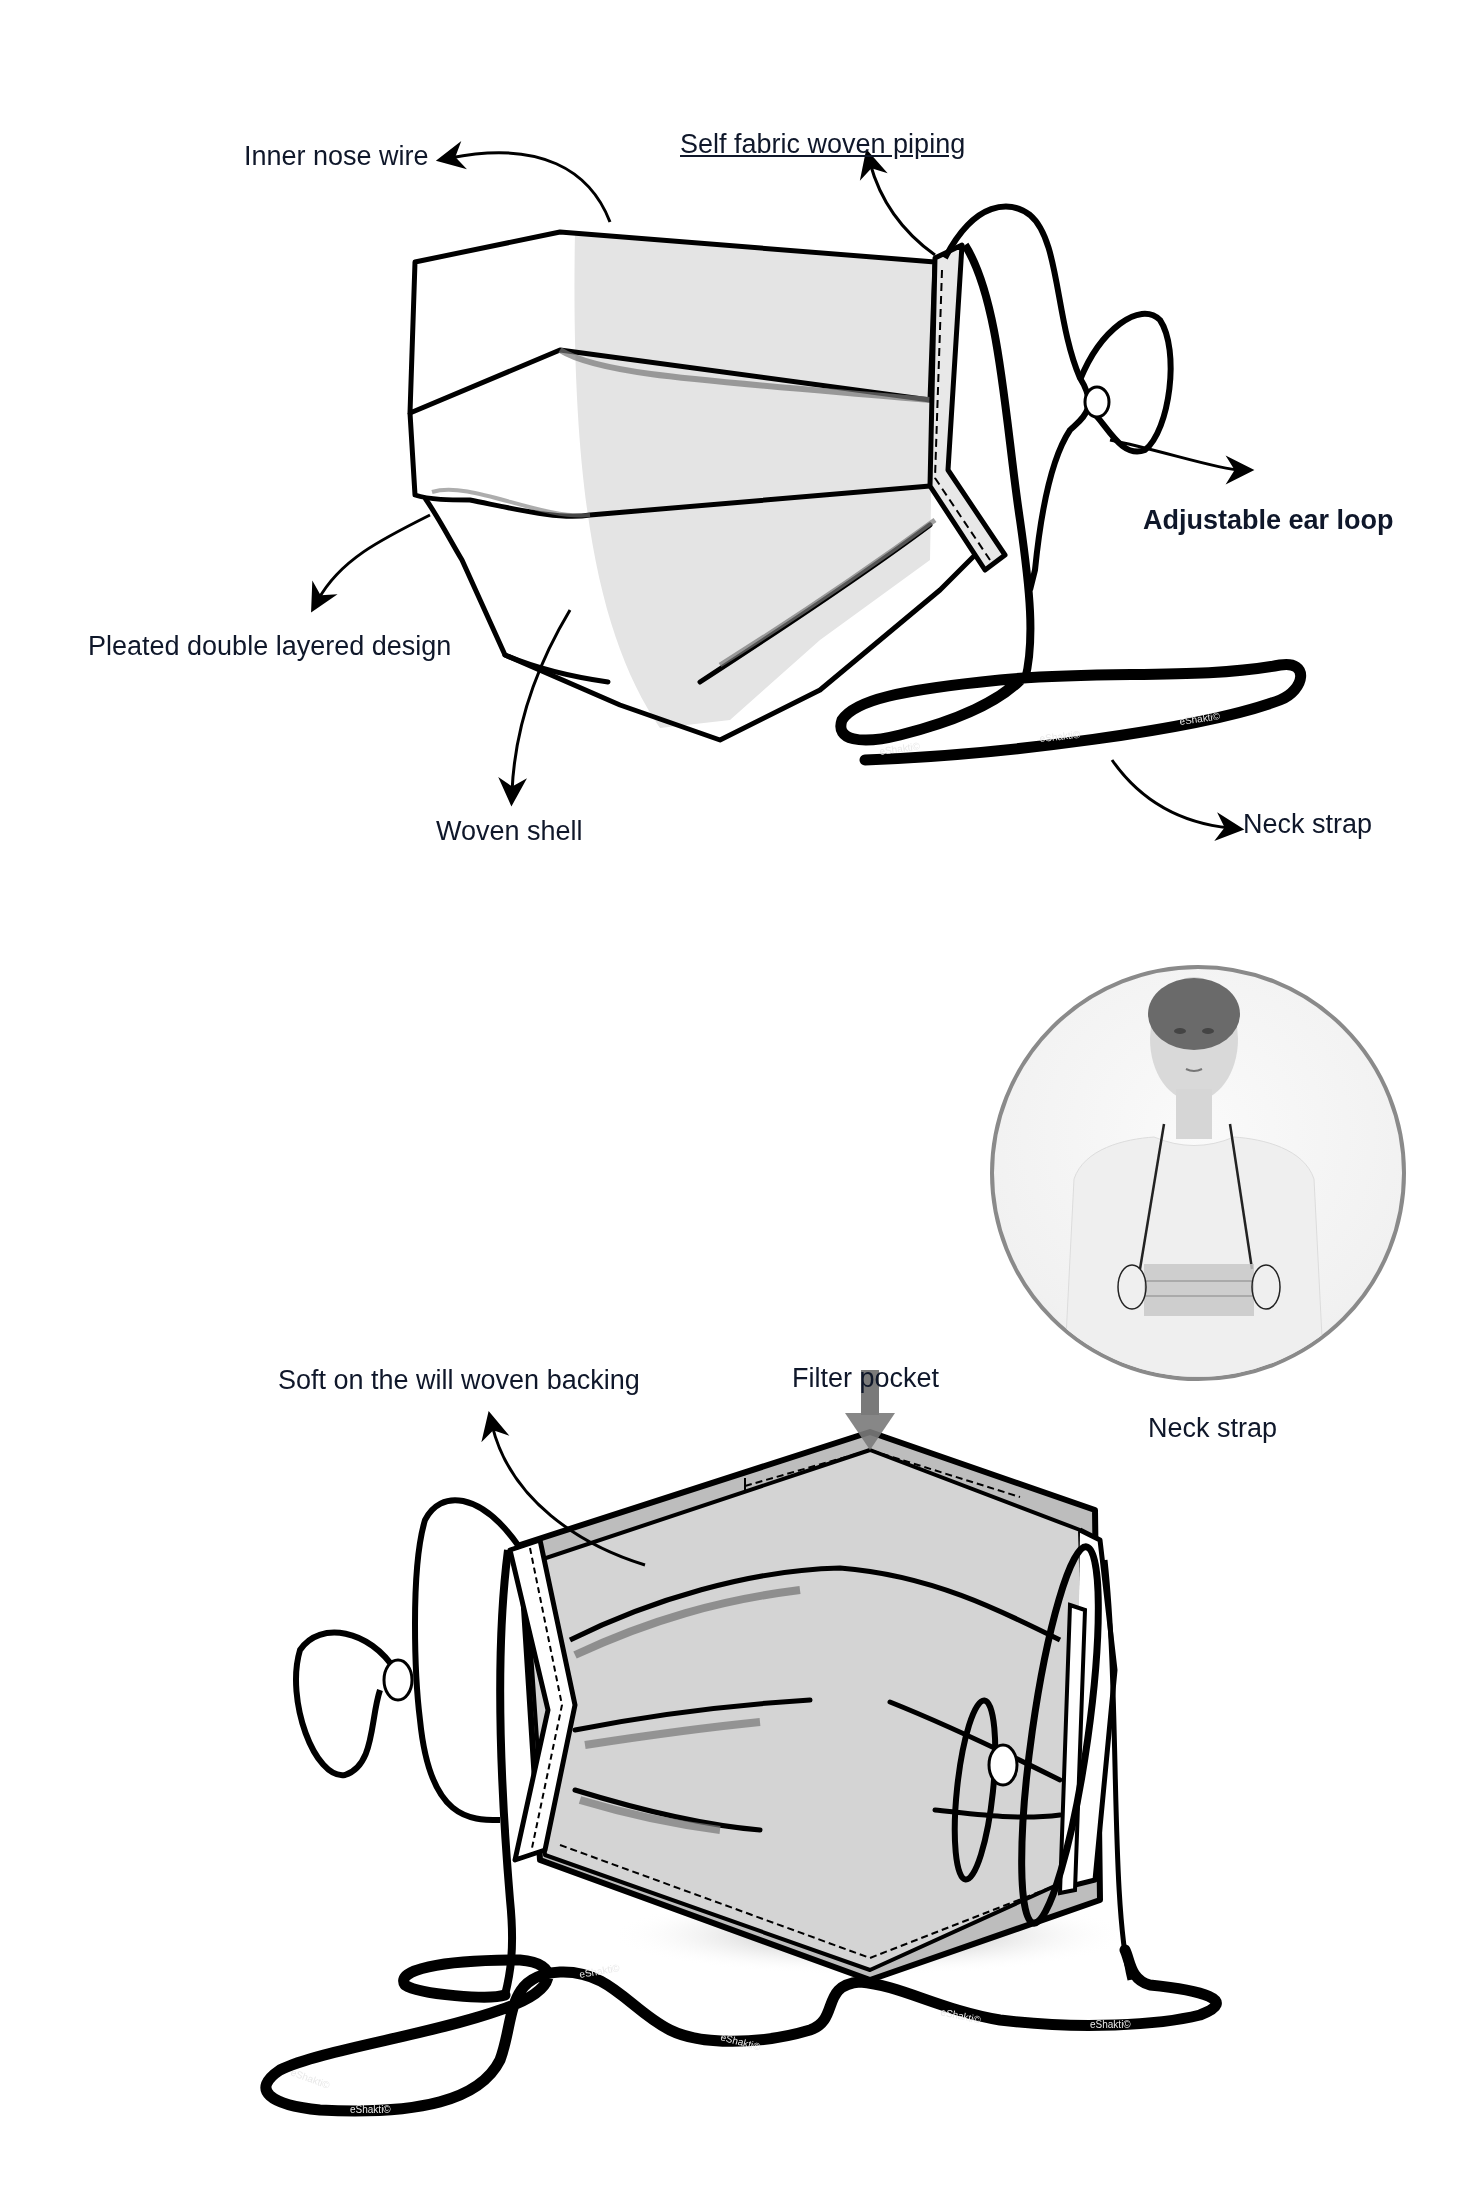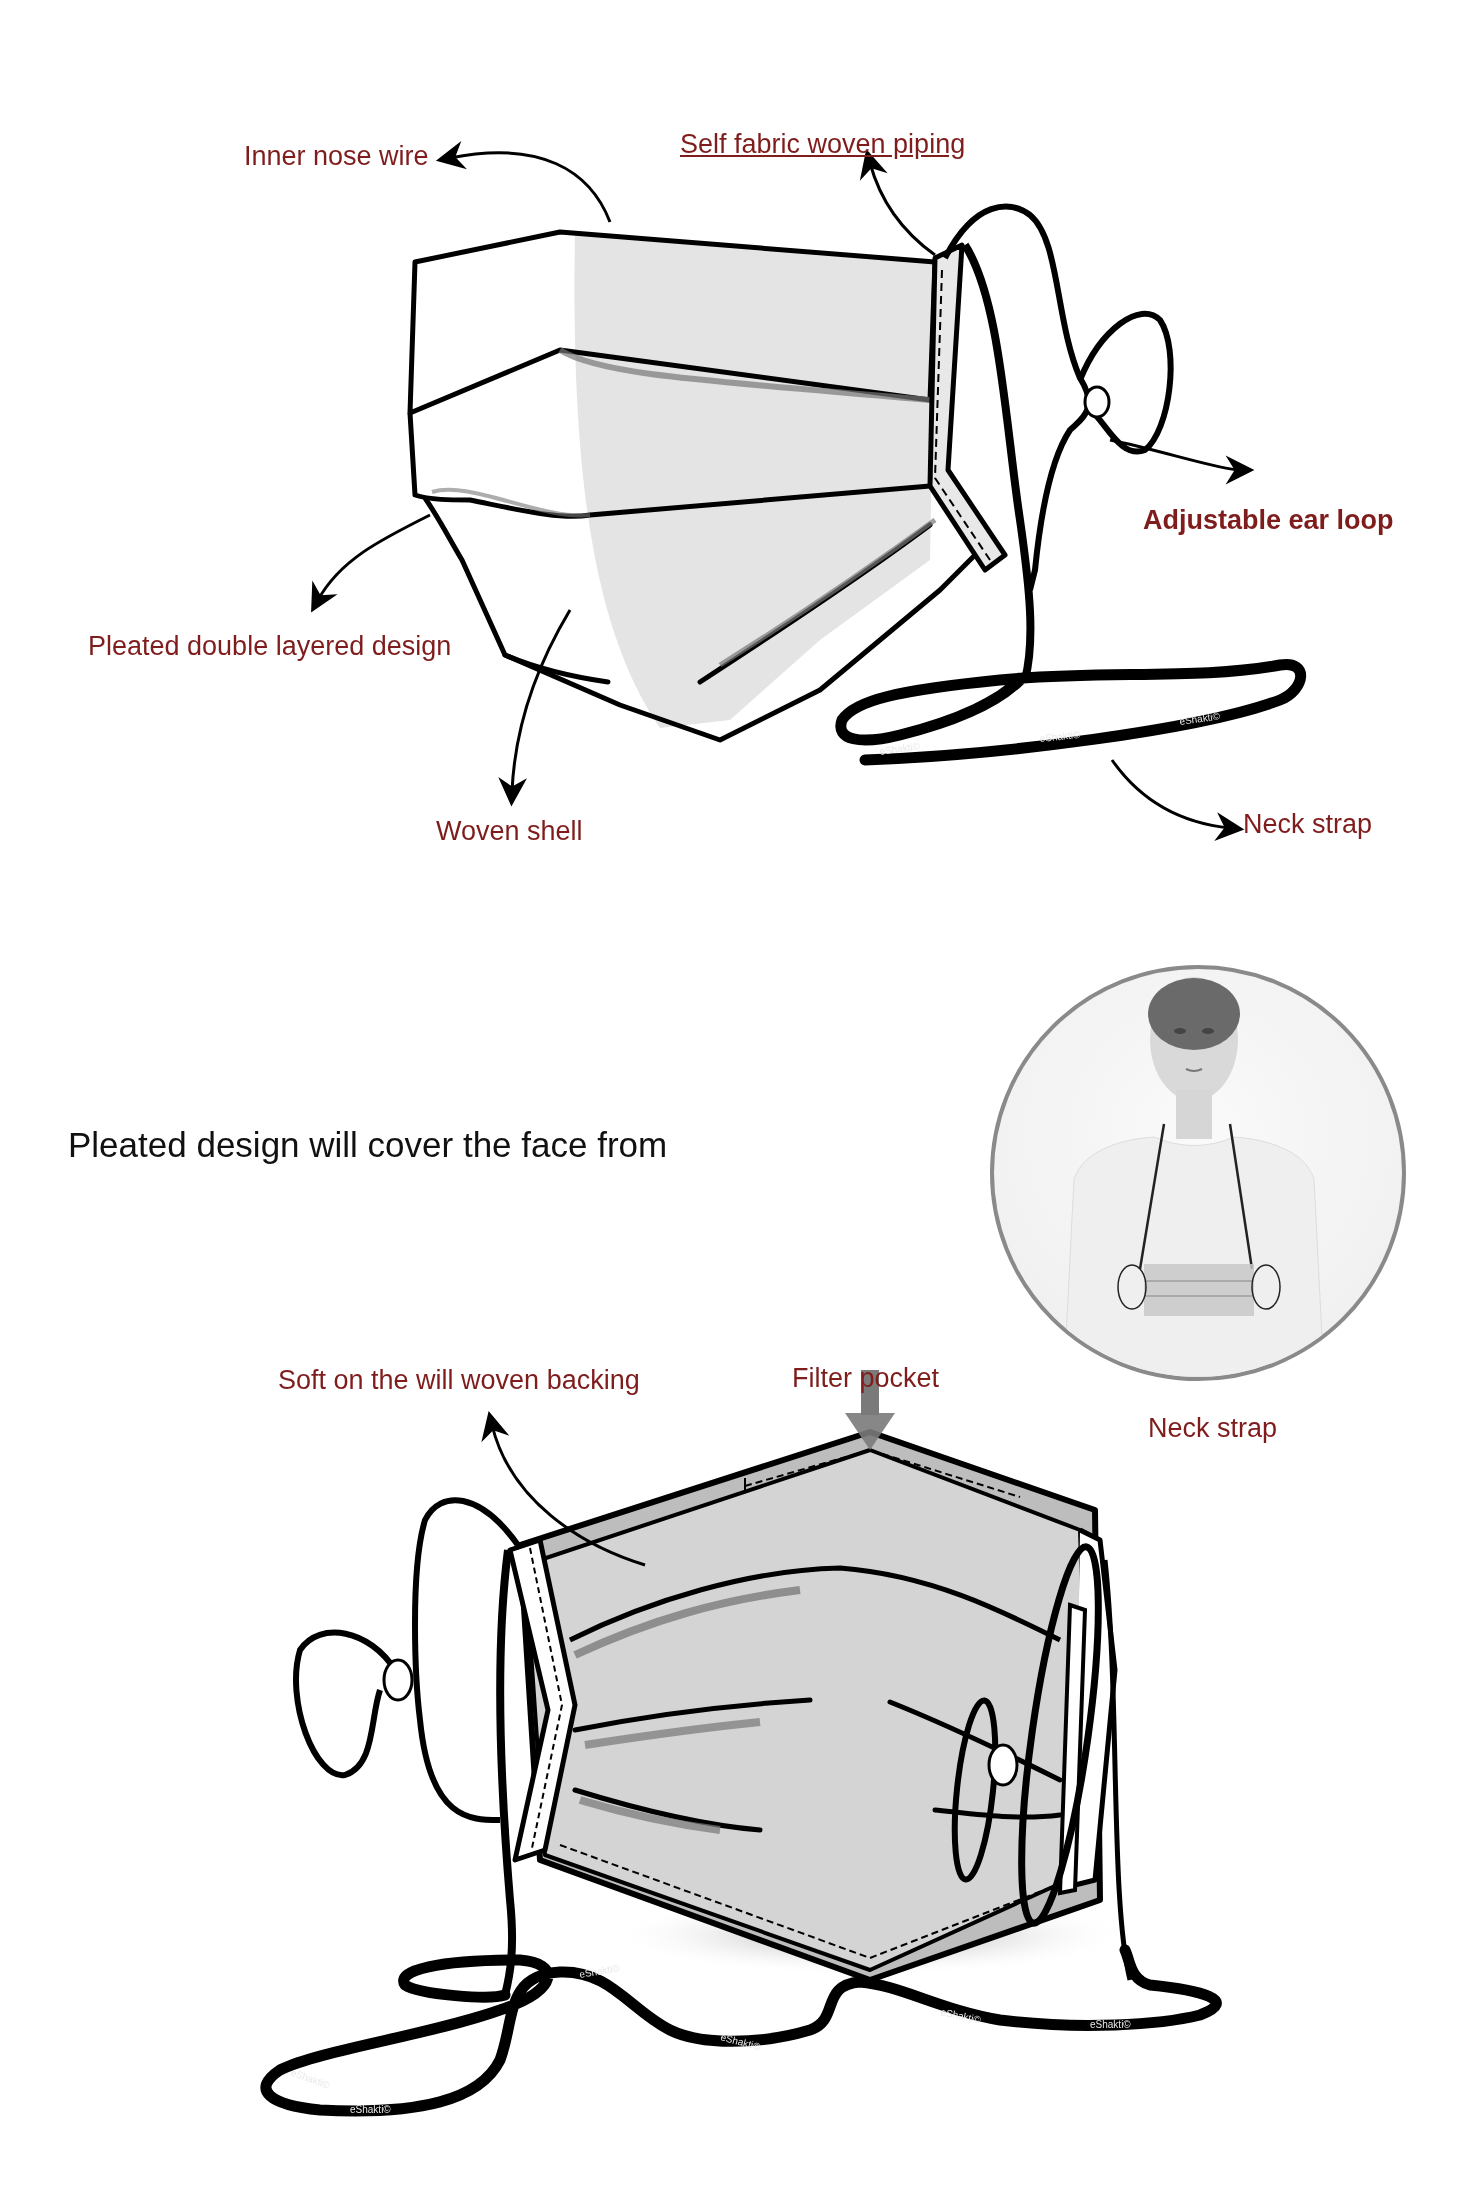--- a/index.html
+++ b/index.html
@@ -1,18 +1,18 @@
 <!DOCTYPE html>
 <html><head>
   <meta charset="utf-8">
   <style>
     html, body { margin: 0; padding: 0; background: #ffffff; }
     body { width: 1480px; height: 2200px; position: relative; overflow: hidden;
            font-family: "Liberation Sans", sans-serif; color: #111; }
-    .label { position: absolute; font-size: 27px; line-height: 32px; white-space: nowrap; color: #7f1d1d; }
+    .label { position: absolute; font-size: 27px; line-height: 32px; white-space: nowrap; color: #0f172a; }
     .headline { position: absolute; left: 68px; top: 1122px; font-size: 35px; line-height: 45px; color: #111; }
     .headline span { display: block; white-space: nowrap; }
     svg.art { position: absolute; left: 0; top: 0; }
     .photo { position: absolute; left: 990px; top: 965px; width: 416px; height: 416px;
              border-radius: 50%; border: 4px solid #8a8a8a; overflow: hidden;
              background: radial-gradient(circle at 50% 40%, #fafafa 0%, #f1f1f1 70%, #e9e9e9 100%); box-sizing: border-box; }
     .strap-text { font-family: "Liberation Sans", sans-serif; font-size: 10px; fill: #e8e8e8; }
   </style>
 </head>
 <body>
@@ -125,21 +125,20 @@
 </svg>
 
 <div class="label" style="left:244px; top:140px;">Inner nose wire</div>
 <div class="label" style="left:680px; top:128px;text-decoration:underline;">Self fabric woven piping</div>
 <div class="label" style="left:1143px; top:504px;font-weight:bold;">Adjustable ear loop</div>
 <div class="label" style="left:88px; top:630px;">Pleated double layered design</div>
 <div class="label" style="left:436px; top:815px;">Woven shell</div>
 <div class="label" style="left:1243px; top:808px;">Neck strap</div>
 
 <div class="headline">
-  <span>Pleated design will cover the face from</span>
 </div>
 
 <div class="photo">
   <svg width="408" height="408" viewBox="0 0 408 408">
 
     <ellipse cx="200" cy="70" rx="44" ry="62" fill="#d9d9d9"></ellipse>
     <ellipse cx="200" cy="45" rx="46" ry="36" fill="#6a6a6a"></ellipse>
     <ellipse cx="186" cy="62" rx="6" ry="3" fill="#444"></ellipse>
     <ellipse cx="214" cy="62" rx="6" ry="3" fill="#444"></ellipse>
     <path d="M192,100 Q200,104 208,100" stroke="#777" stroke-width="2" fill="none"></path>

